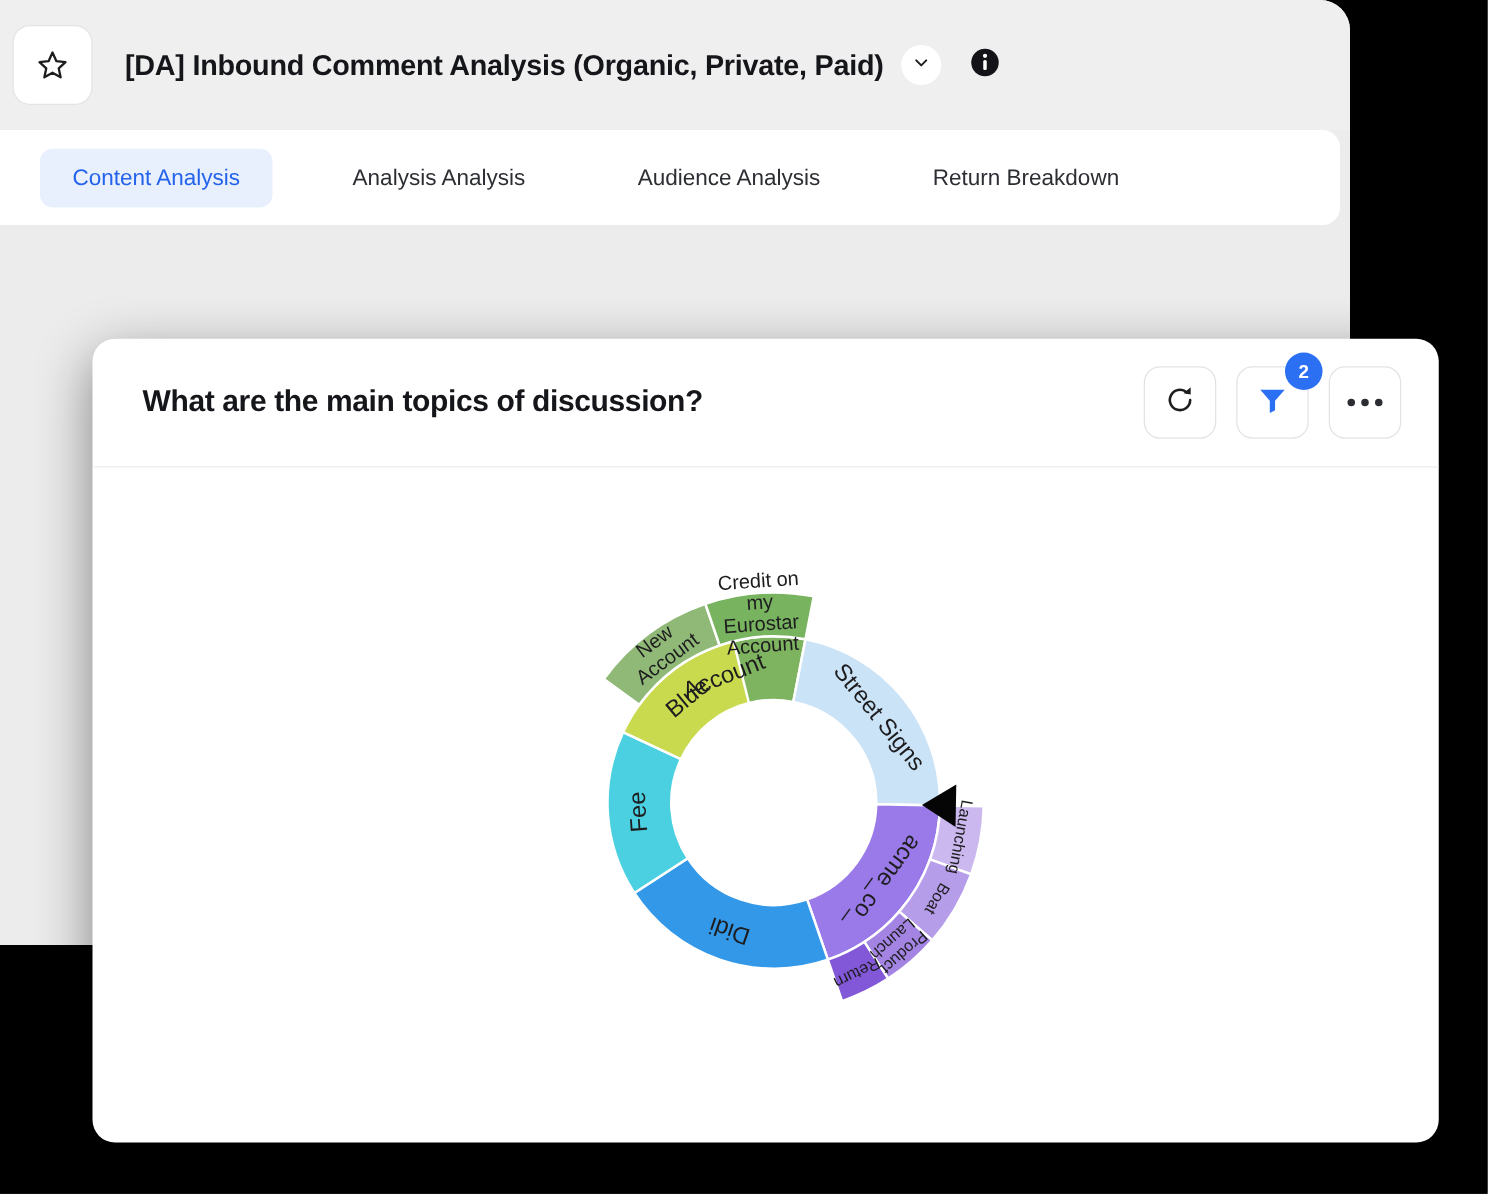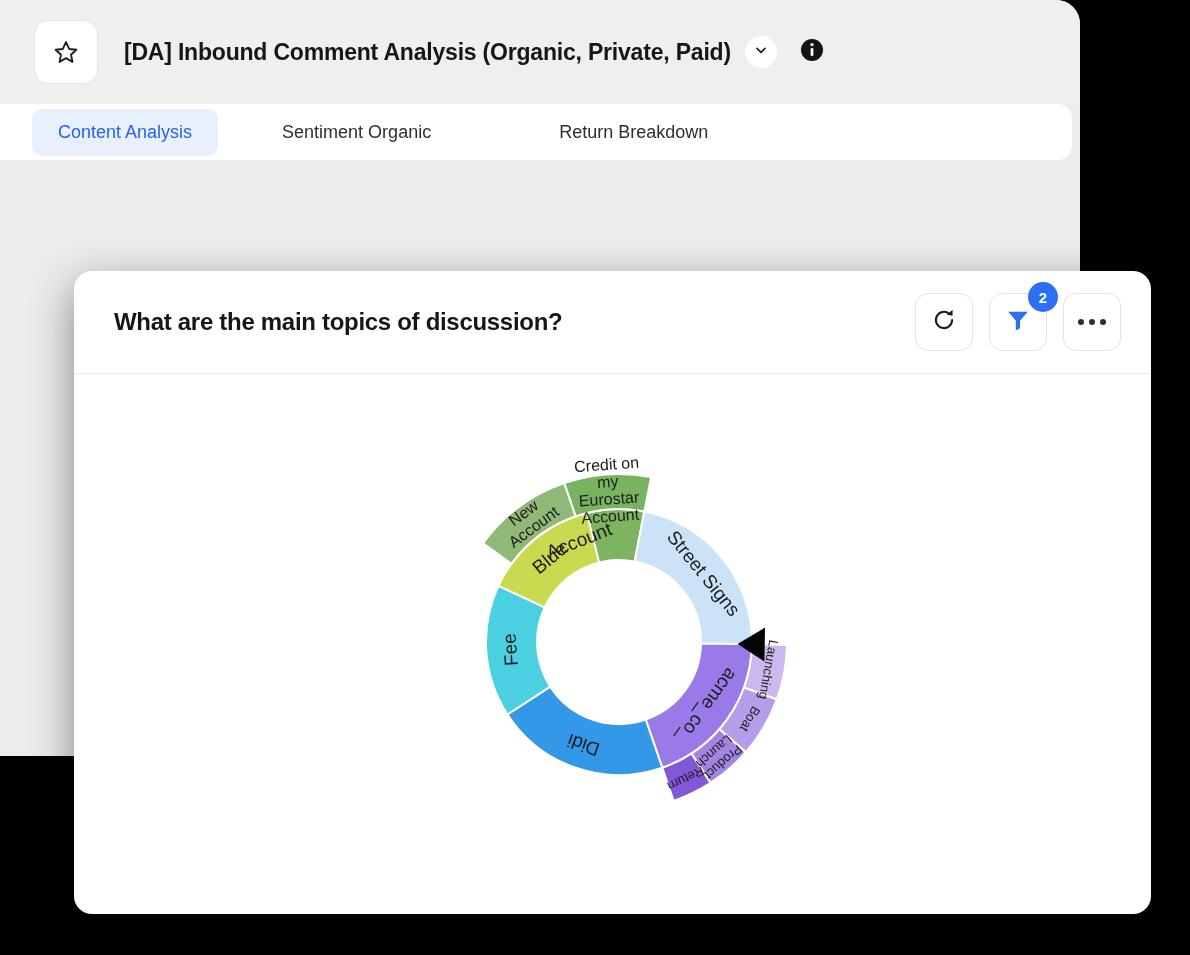--- a/index.html
+++ b/index.html
@@ -32,21 +32,21 @@
   #app-header {
     position: absolute;
     left: 0;
     top: 0;
     width: 1080px;
     height: 104px;
     background: #efeff0;
     border-radius: 0 24px 0 0;
     display: flex;
     align-items: center;
-    padding-left: 34px;
+    padding-left: 10px;
     box-sizing: border-box;
   }
   #favorite-button {
     width: 62px;
     height: 62px;
     border-radius: 14px;
     background: #ffffff;
     border: 1px solid #e4e4e6;
     display: flex;
     align-items: center;
@@ -86,21 +86,21 @@
     flex: none;
     cursor: pointer;
   }
 
   
   #tab-strip {
     position: absolute;
     left: 0;
     top: 104px;
     width: 1072px;
-    height: 56px;
+    height: 76px;
     background: #ffffff;
     border-radius: 0 14px 14px 0;
     display: flex;
     align-items: center;
     padding-left: 32px;
     box-sizing: border-box;
   }
   .tab {
     font-size: 18px;
     color: #2c2e33;
@@ -255,22 +255,23 @@
           <rect x="10.6" y="10" width="2.8" height="8" rx="1.2" fill="#ffffff"></rect>
           <circle cx="12" cy="6.6" r="1.7" fill="#ffffff"></circle>
         </svg>
       </span>
     </div>
   </div>
 
   <div id="tab-strip">
     <div class="tab active">Content Analysis</div>
     <div class="tab-gap"></div>
-    <div class="tab">Sentiment Organic</div>
+    <div class="tab">Analysis Analysis</div>
     <div class="tab-gap"></div>
+    <div class="tab">Audience Analysis</div>
     <div class="tab-gap"></div>
     <div class="tab">Return Breakdown</div>
   </div>
 
   <div id="app-body"></div>
 </div>
 
 <div id="widget-card">
 
   <div id="widget-header">

